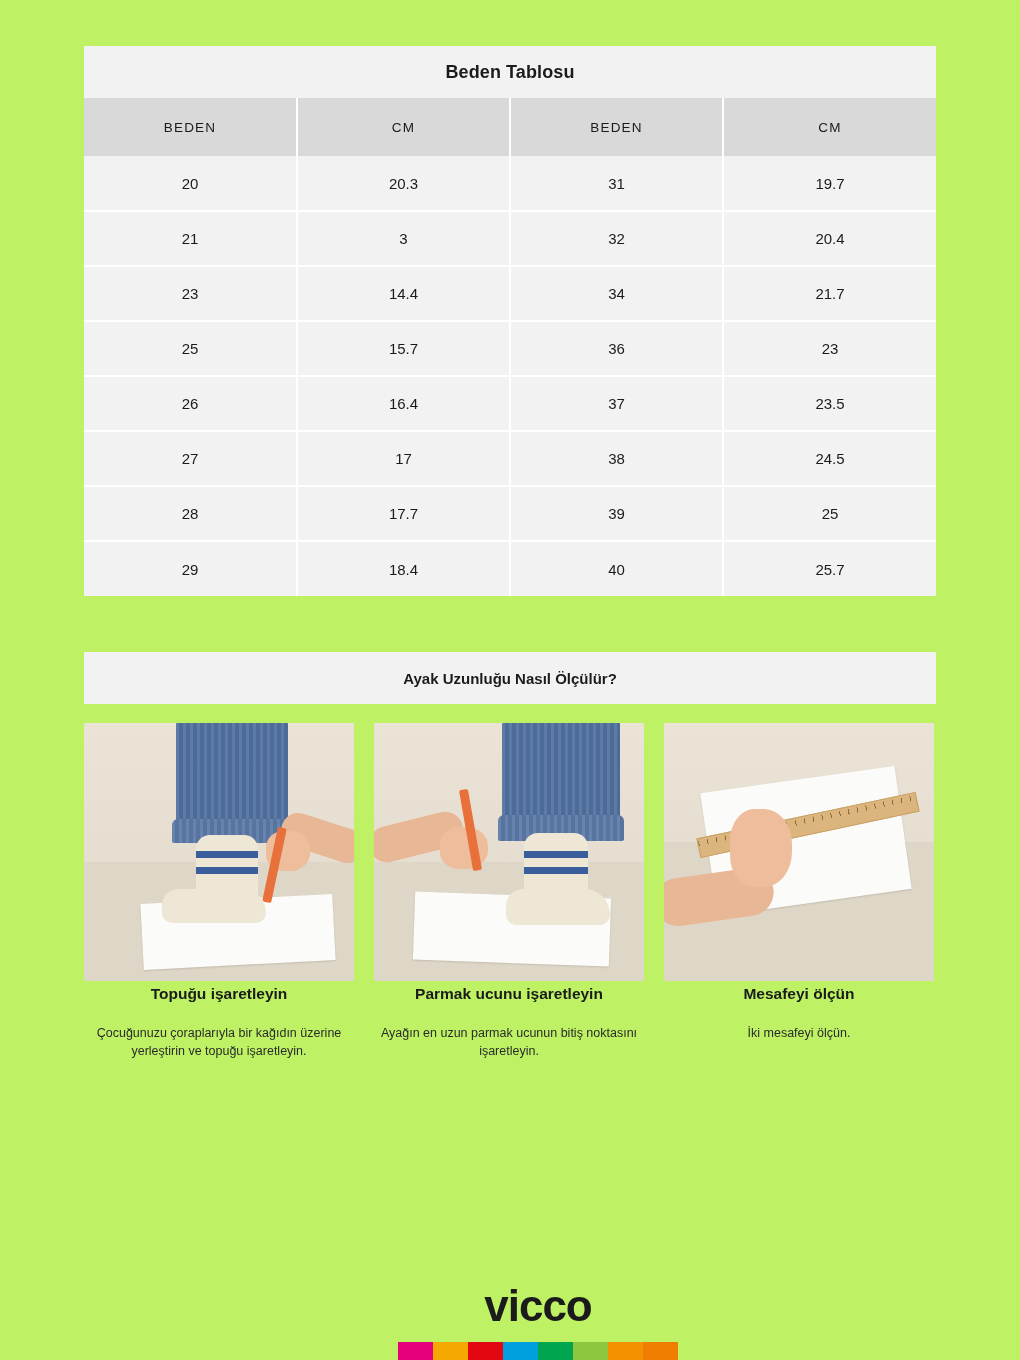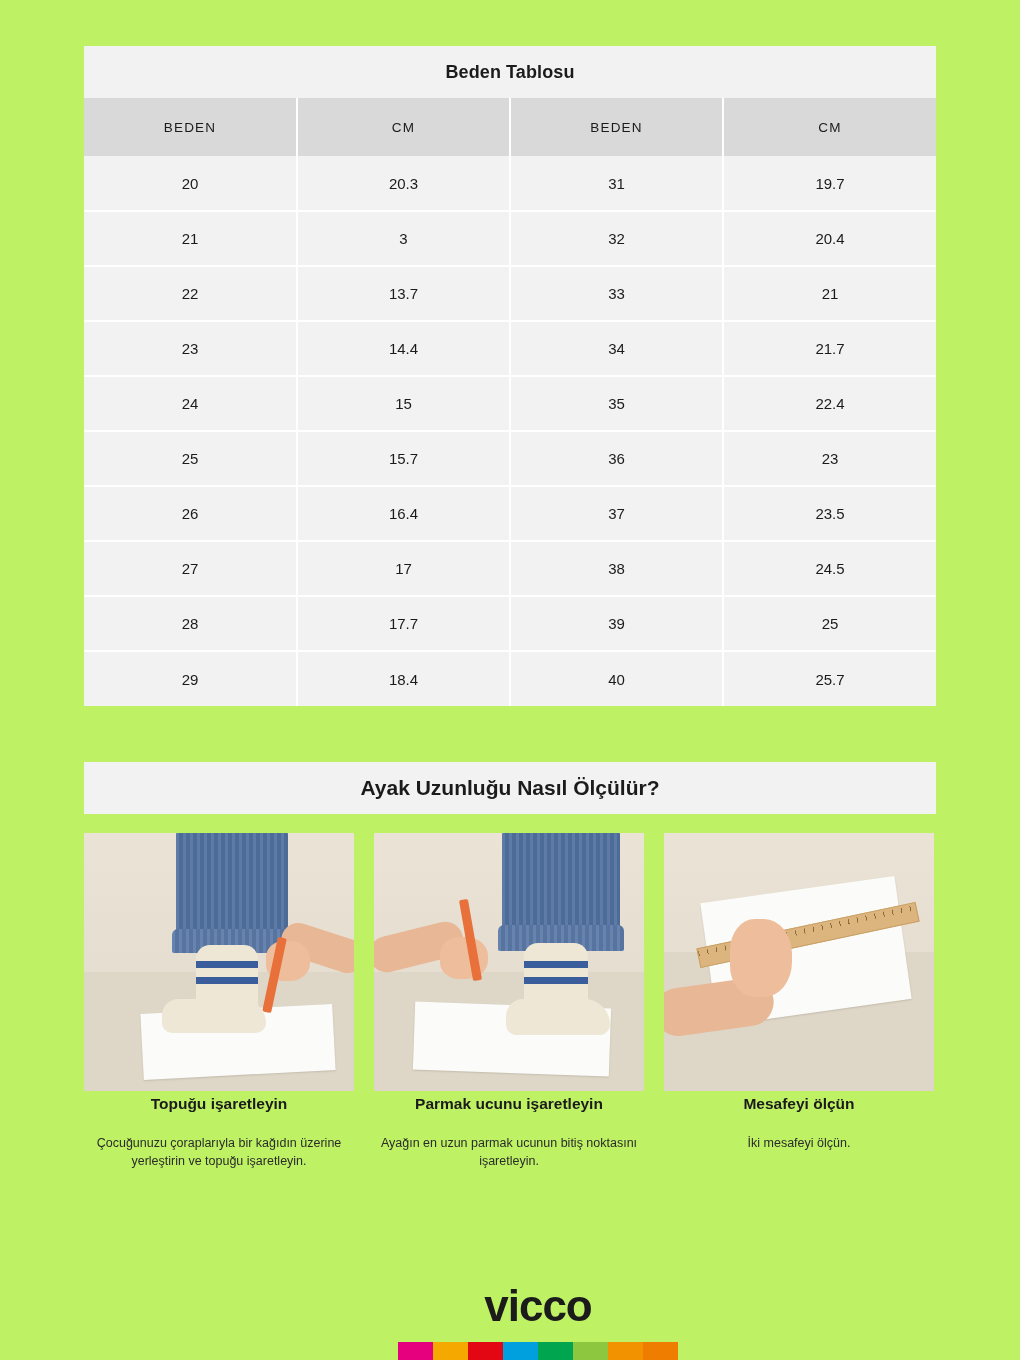--- a/index.html
+++ b/index.html
@@ -63,21 +63,21 @@
   table.size-table tr:last-child td { border-bottom: none; }
 
   
   .measure-section { margin-top: 56px; }
   .measure-title {
     background: #f2f2f2;
     height: 52px;
     display: flex;
     align-items: center;
     justify-content: center;
-    font-size: 21px;
+    font-size: 15px;
     font-weight: bold;
     color: #1b1b1b;
   }
   .steps {
     display: flex;
     gap: 20px;
     margin-top: 19px;
   }
   .step { width: 270px; }
   .photo {
@@ -192,36 +192,24 @@
           <td>31</td>
           <td>19.7</td>
         </tr>
         <tr>
           <td>21</td>
           <td>3</td>
           <td>32</td>
           <td>20.4</td>
         </tr>
         <tr>
-          <td>22</td>
-          <td>13.7</td>
-          <td>33</td>
-          <td>21</td>
-        </tr>
-        <tr>
           <td>23</td>
           <td>14.4</td>
           <td>34</td>
           <td>21.7</td>
-        </tr>
-        <tr>
-          <td>24</td>
-          <td>15</td>
-          <td>35</td>
-          <td>22.4</td>
         </tr>
         <tr>
           <td>25</td>
           <td>15.7</td>
           <td>36</td>
           <td>23</td>
         </tr>
         <tr>
           <td>26</td>
           <td>16.4</td>

